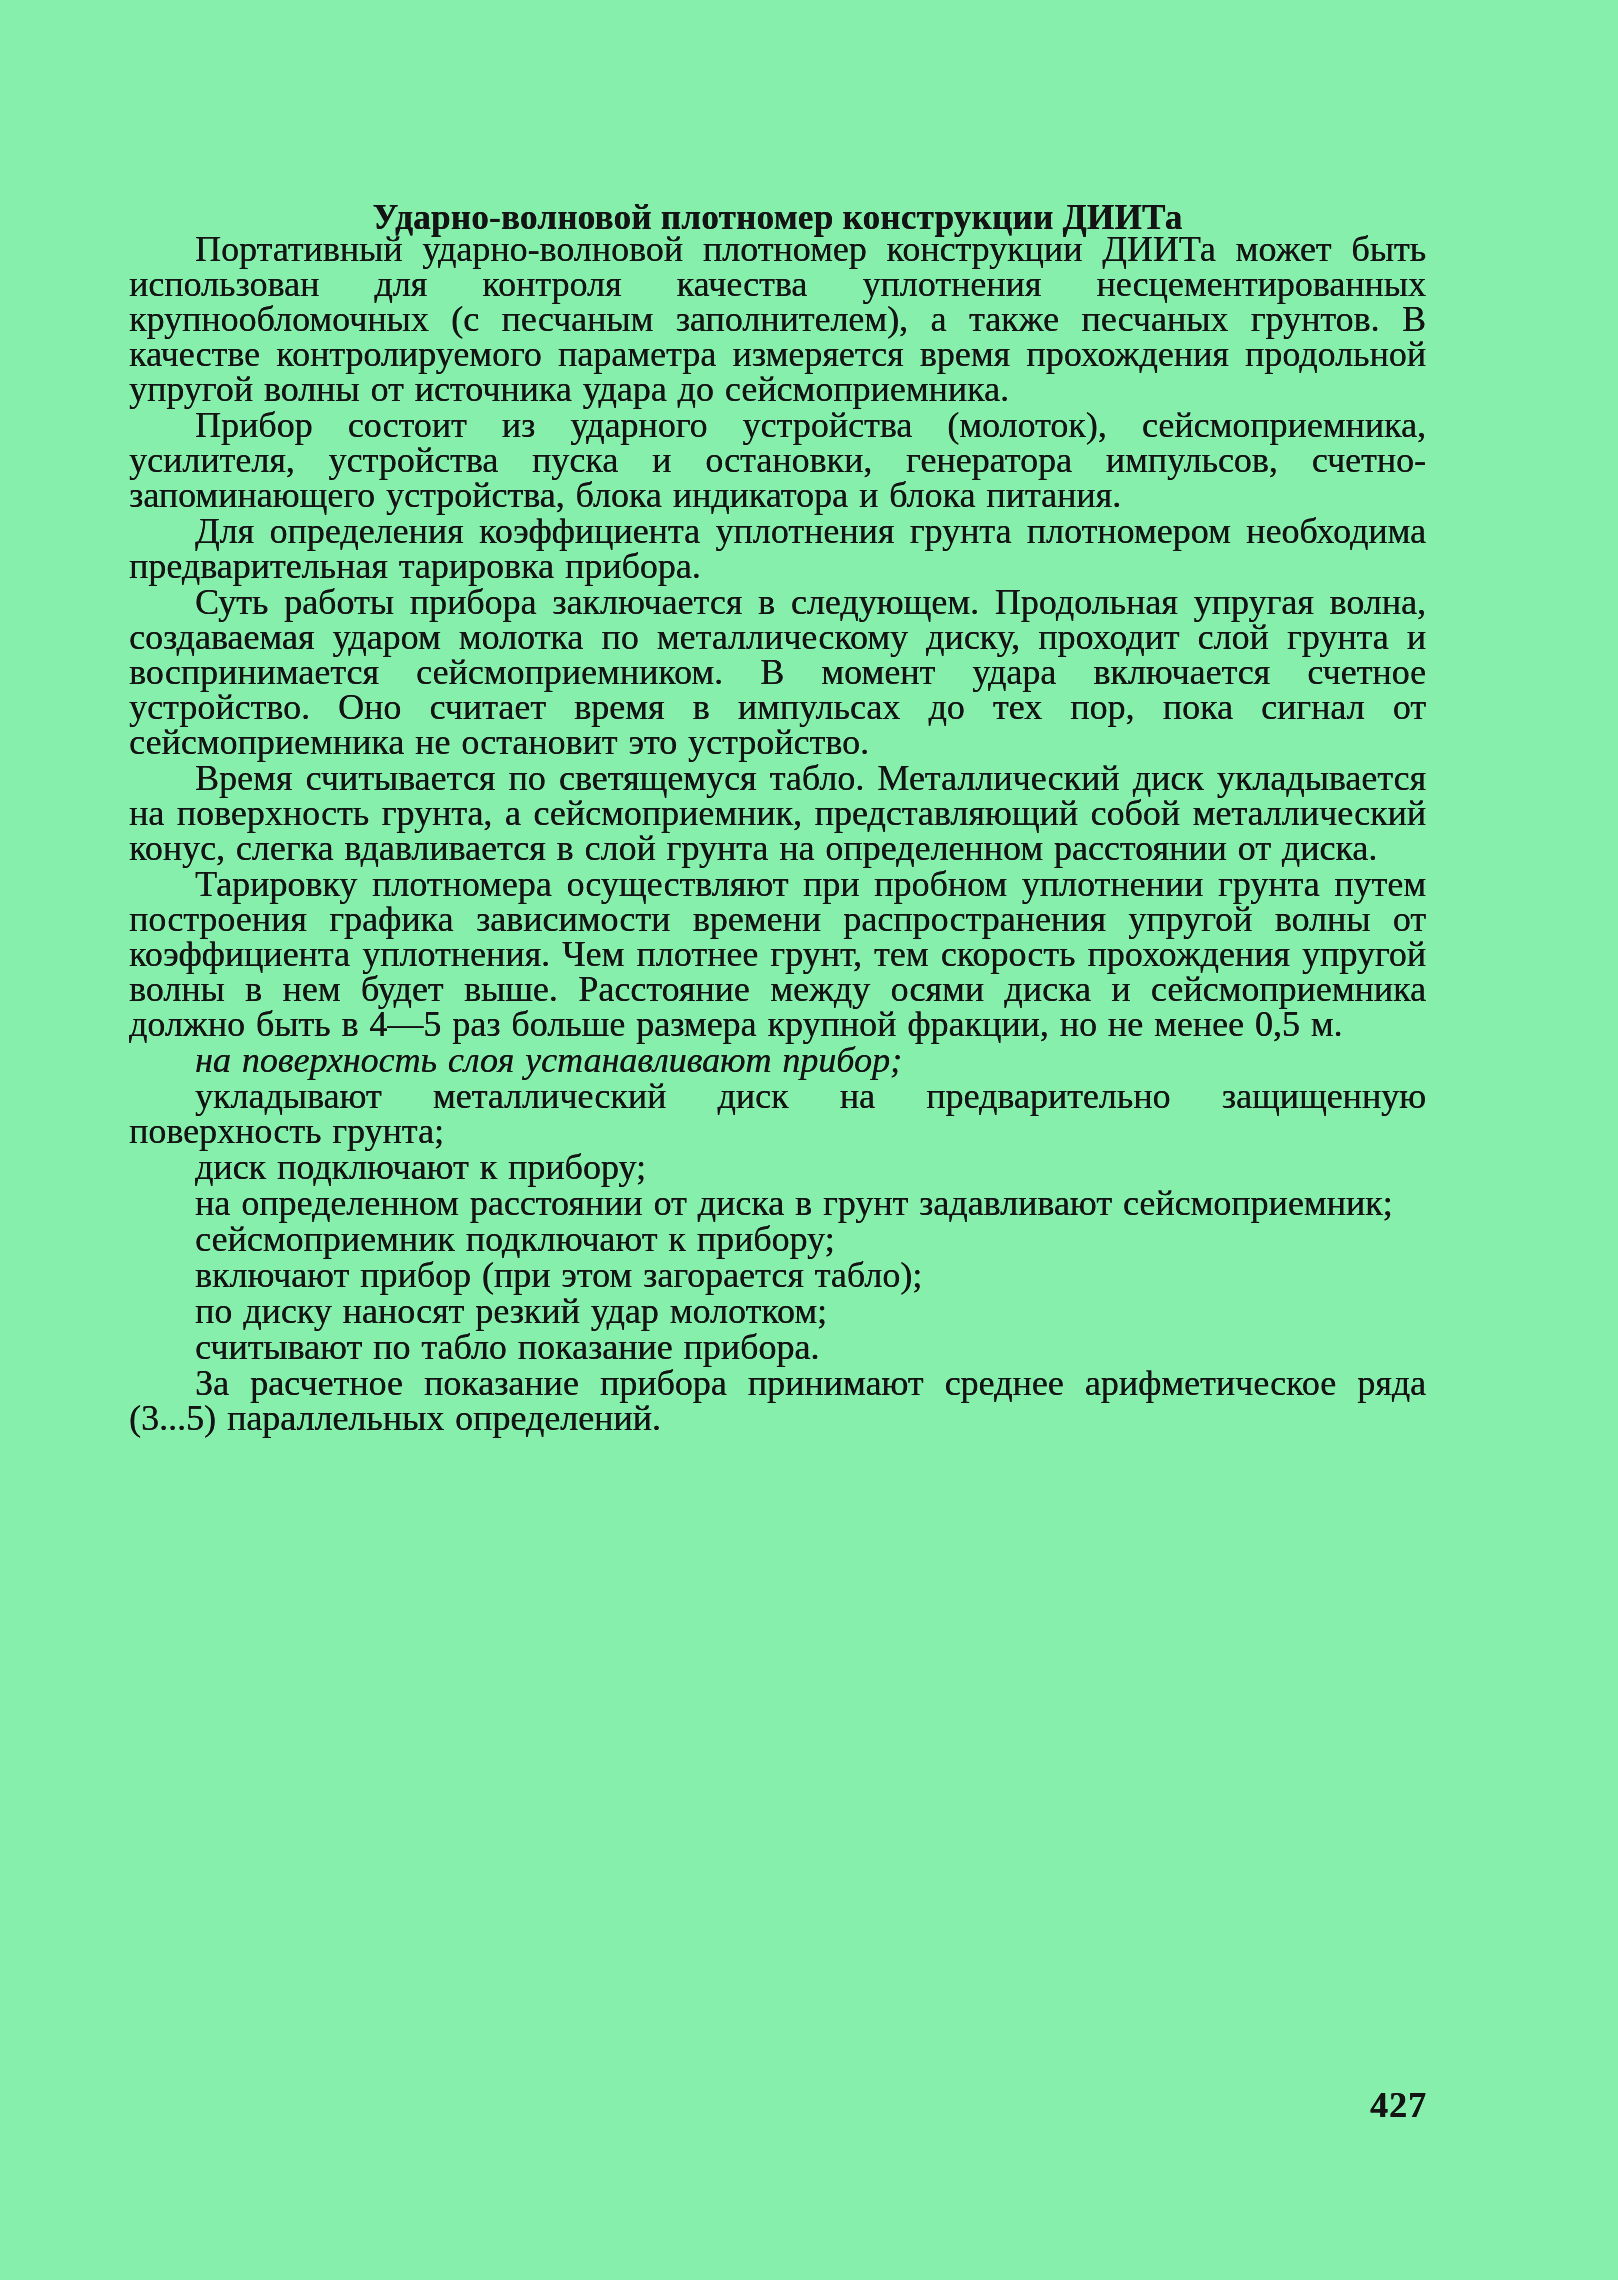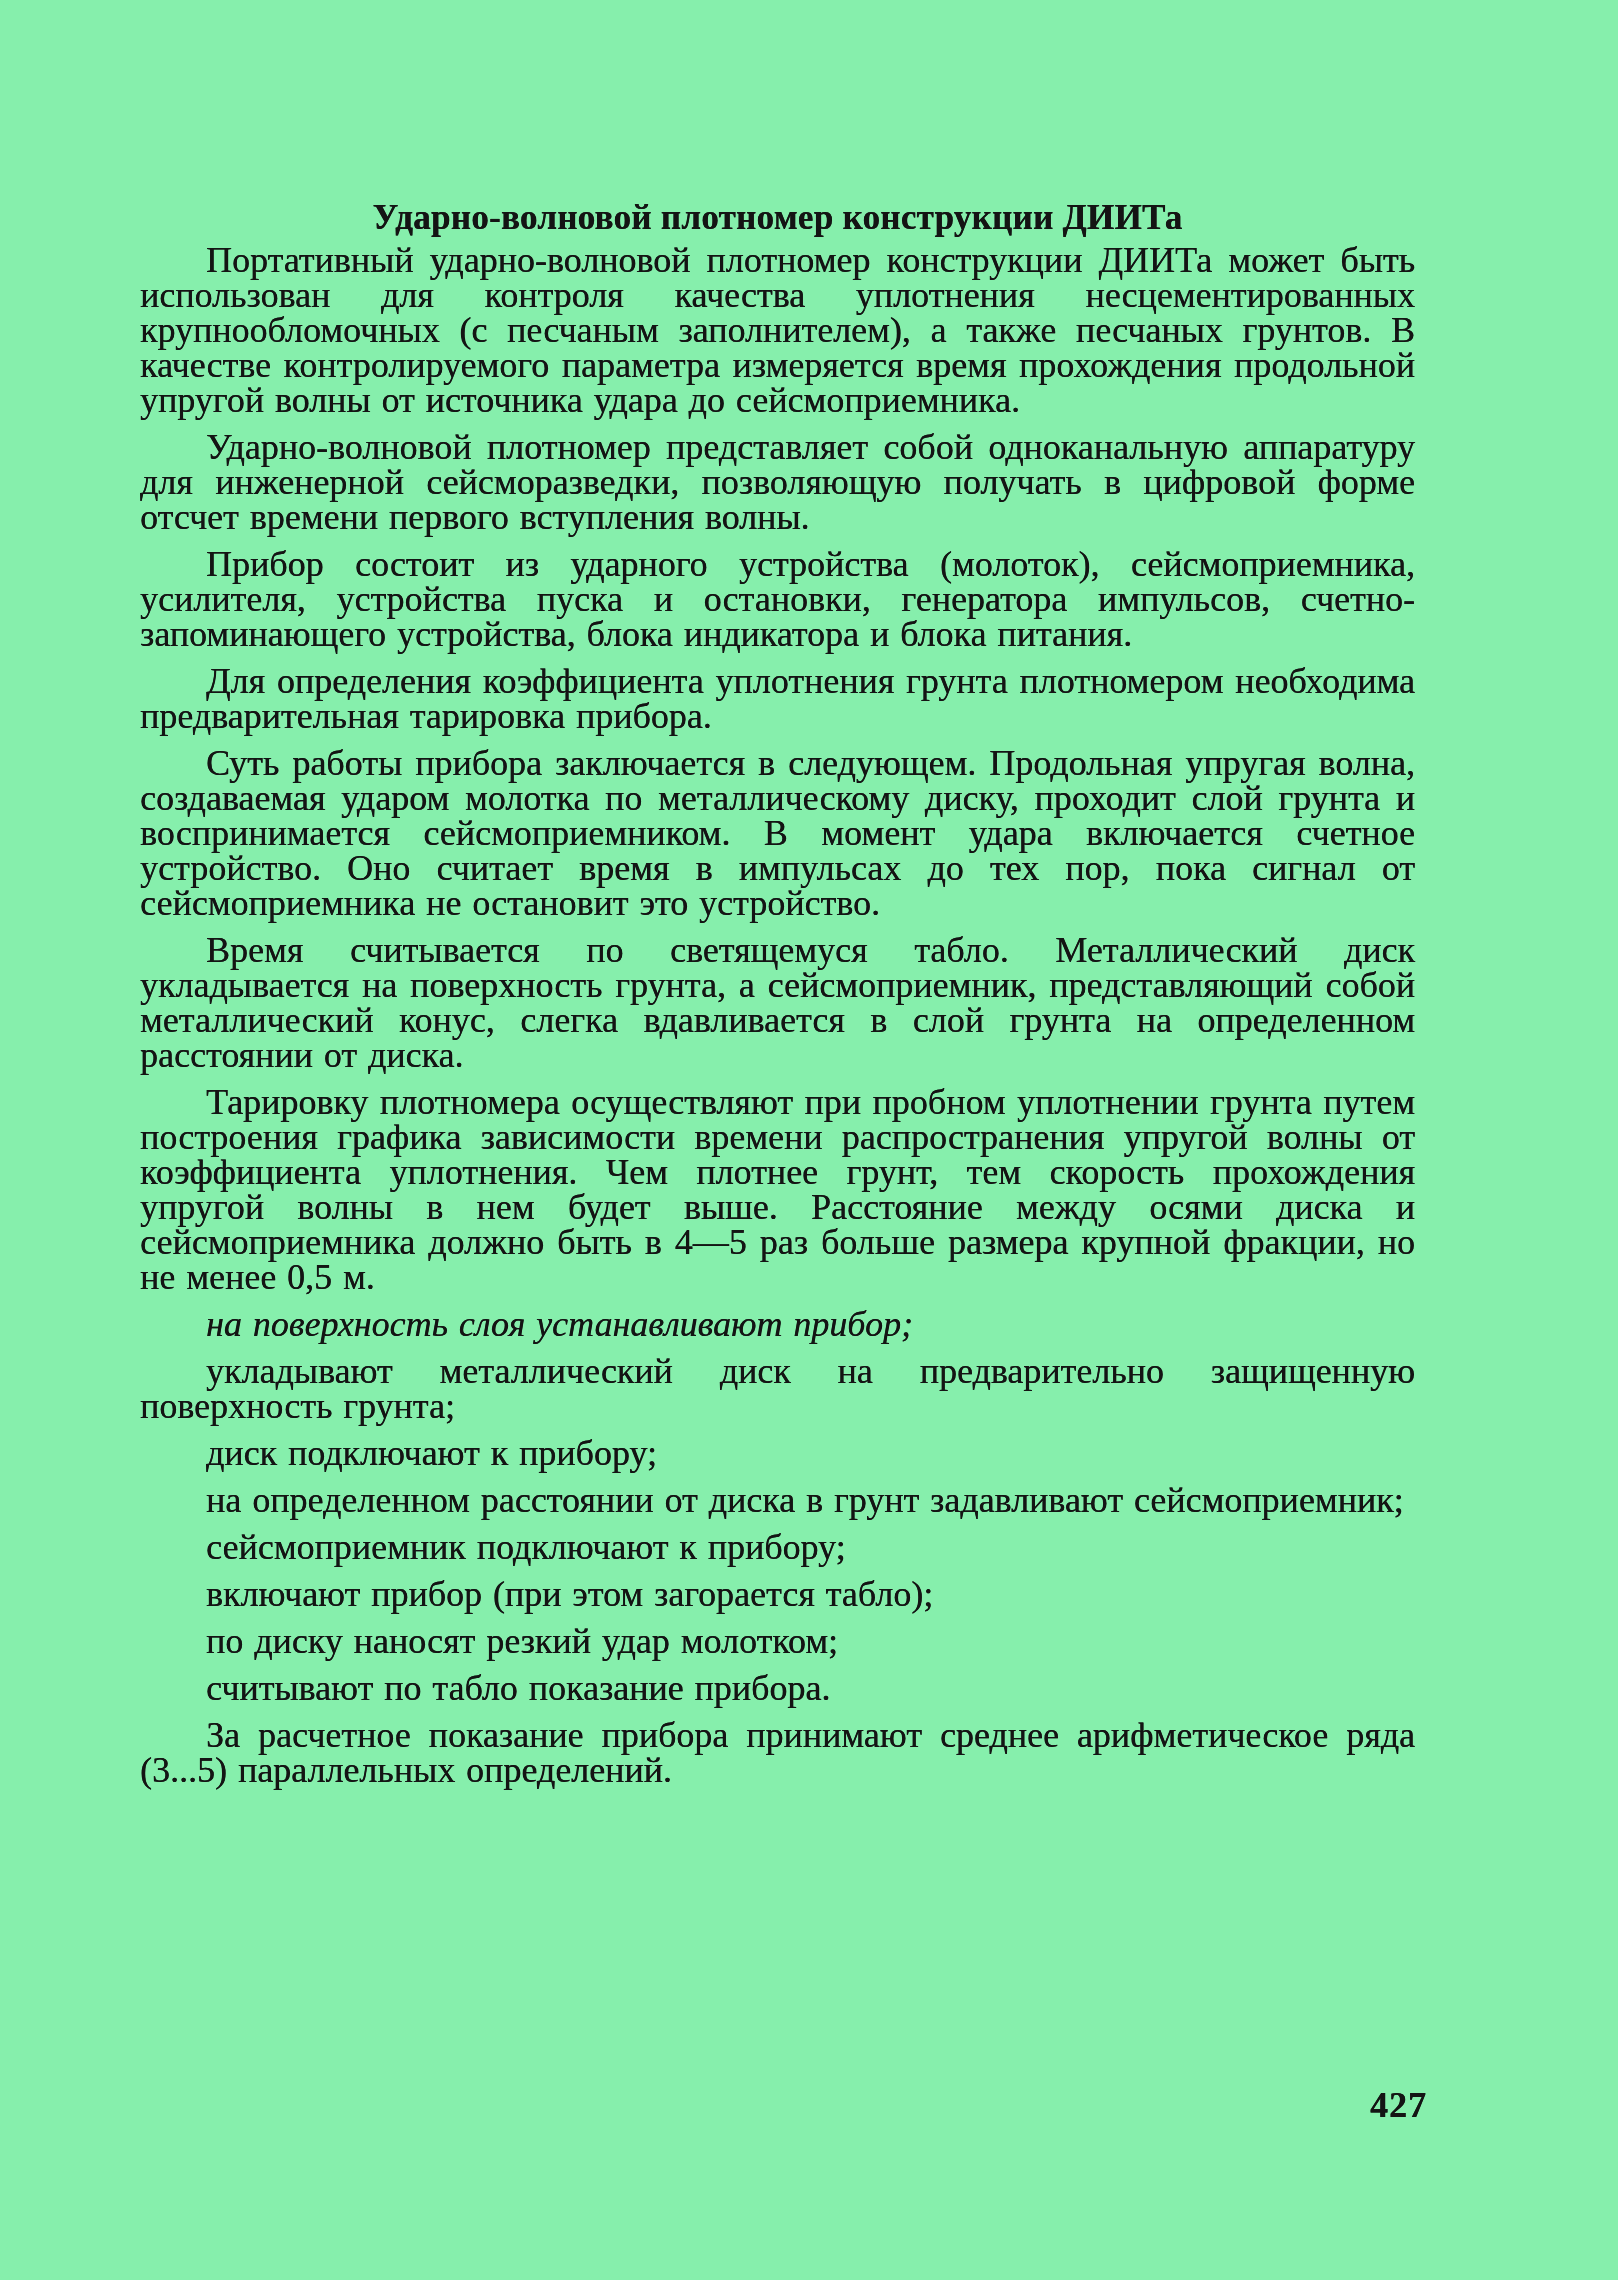--- a/index.html
+++ b/index.html
@@ -38,21 +38,21 @@
     left: 128px;
     width: 1299px;
     font-size: 36px;
     line-height: 35px;
     text-align: justify;
     text-shadow: 0.3px 0 0 currentColor;
     word-spacing: 1.9px;
     hyphens: none;
   }
   .body-text p {
-    margin: 12px;
+    margin: 1px;
     padding: 0;
     text-indent: 66px;
   }
   .body-text p.em {
     font-style: italic;
   }
   .page-number {
     position: absolute;
     top: 2084px;
     right: 191px;
@@ -64,21 +64,20 @@
 </style>
 </head>
 <body>
 
 <div class="scan-page">
 
   <h1 class="doc-title">Ударно-волновой плотномер конструкции ДИИТа</h1>
 
   <div class="body-text">
     <p>Портативный ударно-волновой плотномер конструкции ДИИТа может быть использован для контроля качества уплотнения несцементированных крупнообломочных (с песчаным заполнителем), а также песчаных грунтов. В качестве контролируемого параметра измеряется время прохождения продольной упругой волны от источника удара до сейсмоприемника.</p>
-    <p>Ударно-волновой плотномер представляет собой одноканальную аппаратуру для инженерной сейсморазведки, позволяющую получать в цифровой форме отсчет времени первого вступления волны.</p>
     <p>Прибор состоит из ударного устройства (молоток), сейсмоприемника, усилителя, устройства пуска и остановки, генератора импульсов, счетно-запоминающего устройства, блока индикатора и блока питания.</p>
     <p>Для определения коэффициента уплотнения грунта плотномером необходима предварительная тарировка прибора.</p>
     <p>Суть работы прибора заключается в следующем. Продольная упругая волна, создаваемая ударом молотка по металлическому диску, проходит слой грунта и воспринимается сейсмоприемником. В момент удара включается счетное устройство. Оно считает время в импульсах до тех пор, пока сигнал от сейсмоприемника не остановит это устройство.</p>
     <p>Время считывается по светящемуся табло. Металлический диск укладывается на поверхность грунта, а сейсмоприемник, представляющий собой металлический конус, слегка вдавливается в слой грунта на определенном расстоянии от диска.</p>
     <p>Тарировку плотномера осуществляют при пробном уплотнении грунта путем построения графика зависимости времени распространения упругой волны от коэффициента уплотнения. Чем плотнее грунт, тем скорость прохождения упругой волны в нем будет выше. Расстояние между осями диска и сейсмоприемника должно быть в 4—5 раз больше размера крупной фракции, но не менее 0,5 м.</p>
     <p class="em">на поверхность слоя устанавливают прибор;</p>
     <p>укладывают металлический диск на предварительно защищенную поверхность грунта;</p>
     <p>диск подключают к прибору;</p>
     <p>на определенном расстоянии от диска в грунт задавливают сейсмоприемник;</p>
     <p>сейсмоприемник подключают к прибору;</p>

